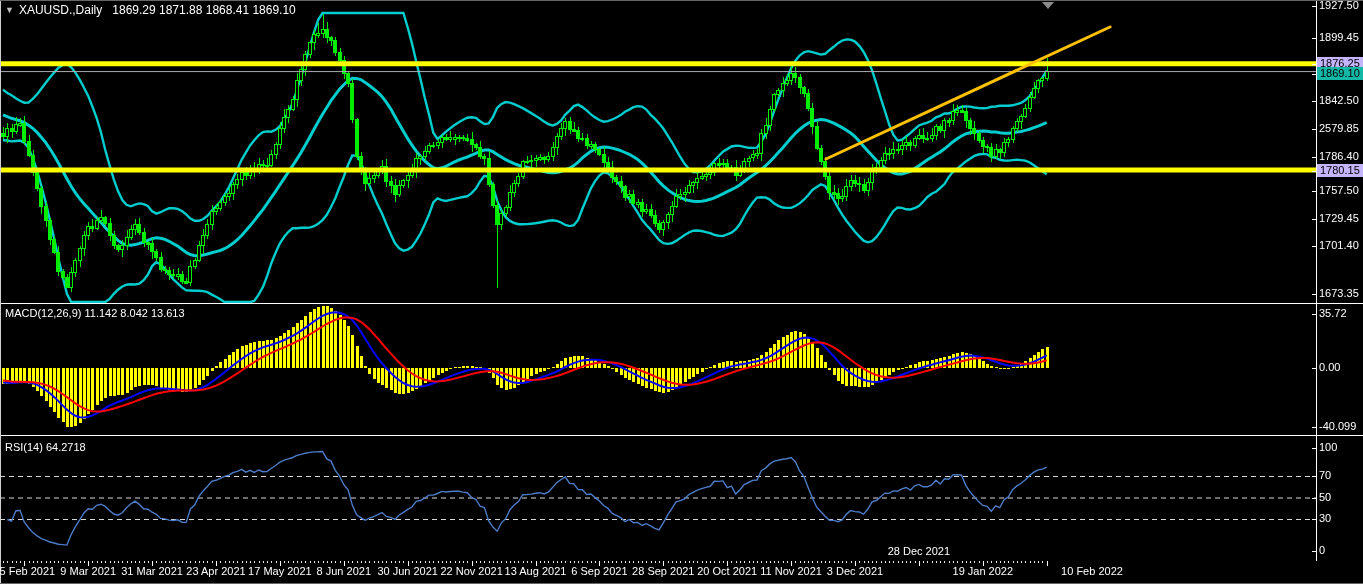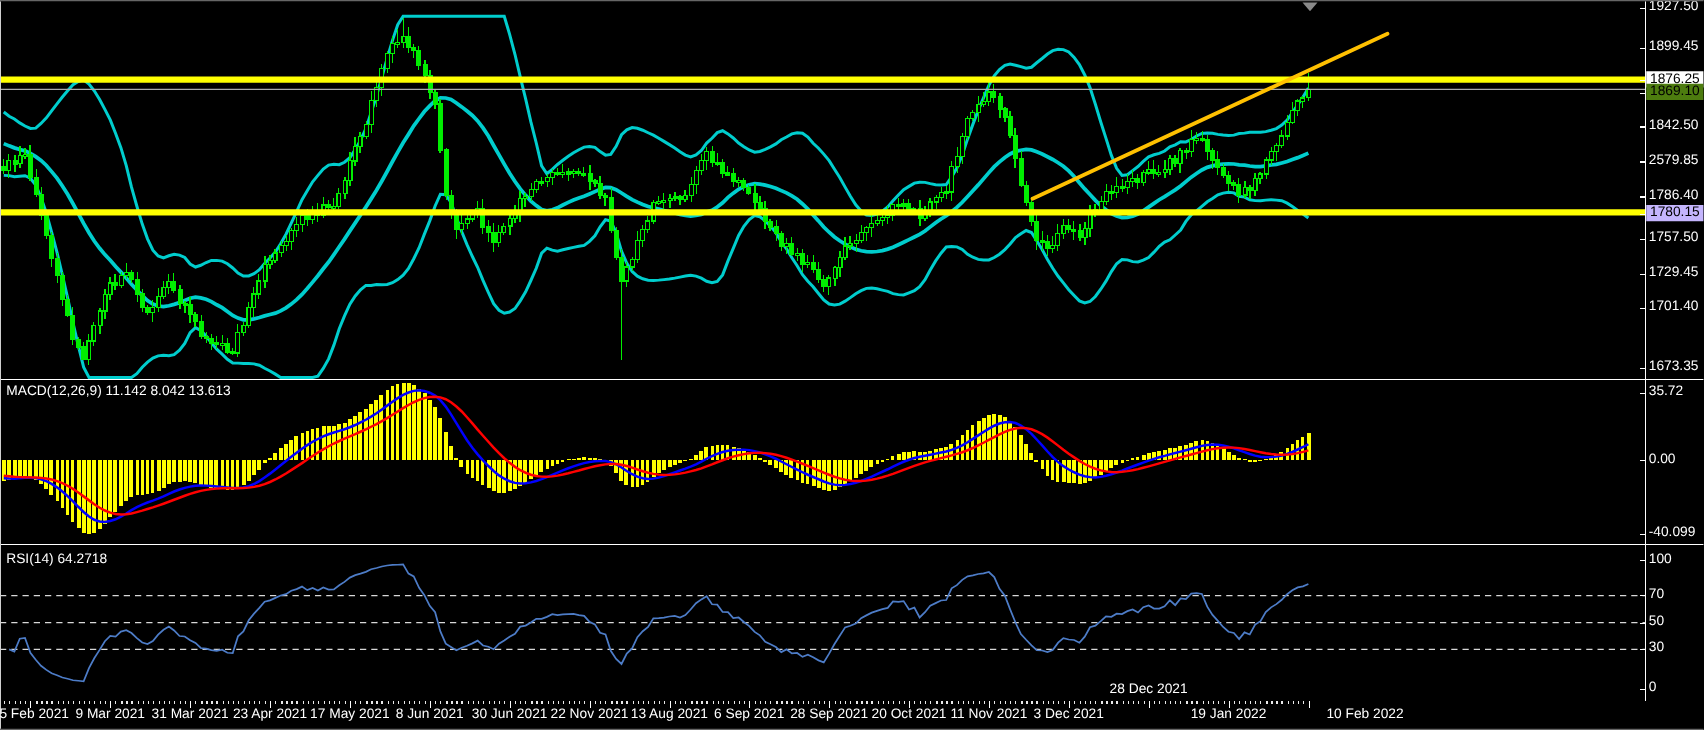--- a/index.html
+++ b/index.html
@@ -1062,22 +1062,22 @@
         <line x1="791.5" y1="560" x2="791.5" y2="565" stroke="#fff" stroke-width="1"></line>
         <line x1="855.5" y1="560" x2="855.5" y2="565" stroke="#fff" stroke-width="1"></line>
         <line x1="919.5" y1="560" x2="919.5" y2="565" stroke="#fff" stroke-width="1"></line>
         <line x1="983.5" y1="560" x2="983.5" y2="565" stroke="#fff" stroke-width="1"></line>
         <line x1="1047.5" y1="560" x2="1047.5" y2="565" stroke="#fff" stroke-width="1"></line>
       </g>
     </svg>
   <div id="labels-layer">
       <div class="lbl axis-lbl" style="top: -2px;">1927.50</div>
       <div class="lbl axis-lbl" style="top: 30px; text-align: right;">1899.45</div>
-      <div class="lbl axis-lbl axis-hl" style="top: 56px; background: #ffffff;">1876.25</div>
-      <div class="lbl axis-lbl axis-hl" style="top: 66px; background: #4d7c0f;">1869.10</div>
+      <div class="lbl axis-lbl axis-hl" style="top: 56px; background: #c4b5fd;">1876.25</div>
+      <div class="lbl axis-lbl axis-hl" style="top: 66px; background: #14b8a6;">1869.10</div>
       <div class="lbl axis-lbl" style="top: 93px;">1842.50</div>
       <div class="lbl axis-lbl" style="top: 121px;">2579.85</div>
       <div class="lbl axis-lbl" style="top: 149px;">1786.40</div>
       <div class="lbl axis-lbl axis-hl" style="top: 163px; background: #c4b5fd;">1780.15</div>
       <div class="lbl axis-lbl" style="top: 183px;">1757.50</div>
       <div class="lbl axis-lbl" style="top: 211px;">1729.45</div>
       <div class="lbl axis-lbl" style="top: 238px;">1701.40</div>
       <div class="lbl axis-lbl" style="top: 286px;">1673.35</div>
       <div class="lbl axis-lbl" style="top: 306px;">35.72</div>
       <div class="lbl axis-lbl" style="top: 360px;">0.00</div>
@@ -1098,15 +1098,18 @@
       <div class="lbl date-lbl" style="left: 535.5px; top: 564px;">13 Aug 2021</div>
       <div class="lbl date-lbl" style="left: 599.4px; top: 564px;">6 Sep 2021</div>
       <div class="lbl date-lbl" style="left: 663.3px; top: 564px;">28 Sep 2021</div>
       <div class="lbl date-lbl" style="left: 727.2px; top: 564px;">20 Oct 2021</div>
       <div class="lbl date-lbl" style="left: 791.1px; top: 564px;">11 Nov 2021</div>
       <div class="lbl date-lbl" style="left: 855px; top: 564px;">3 Dec 2021</div>
       <div class="lbl date-lbl" style="left: 918.9px; top: 544px;">28 Dec 2021</div>
       <div class="lbl date-lbl" style="left: 982.8px; top: 564px;">19 Jan 2022</div>
       <div class="lbl date-lbl" style="left: 1092px; top: 564px;">10 Feb 2022</div>
     </div>
+  <div id="title">
+    <span class="tri">▼</span><span class="sym">XAUUSD.,Daily</span><span>1869.29 1871.88 1868.41 1869.10</span>
+  </div>
   <div class="lbl panel-lbl" style="left:5px;top:306px;text-align:right;">MACD(12,26,9) 11.142 8.042 13.613</div>
   <div class="lbl panel-lbl" style="left:5px;top:440px;">RSI(14) 64.2718</div>
 </div>
 
 </body></html>

